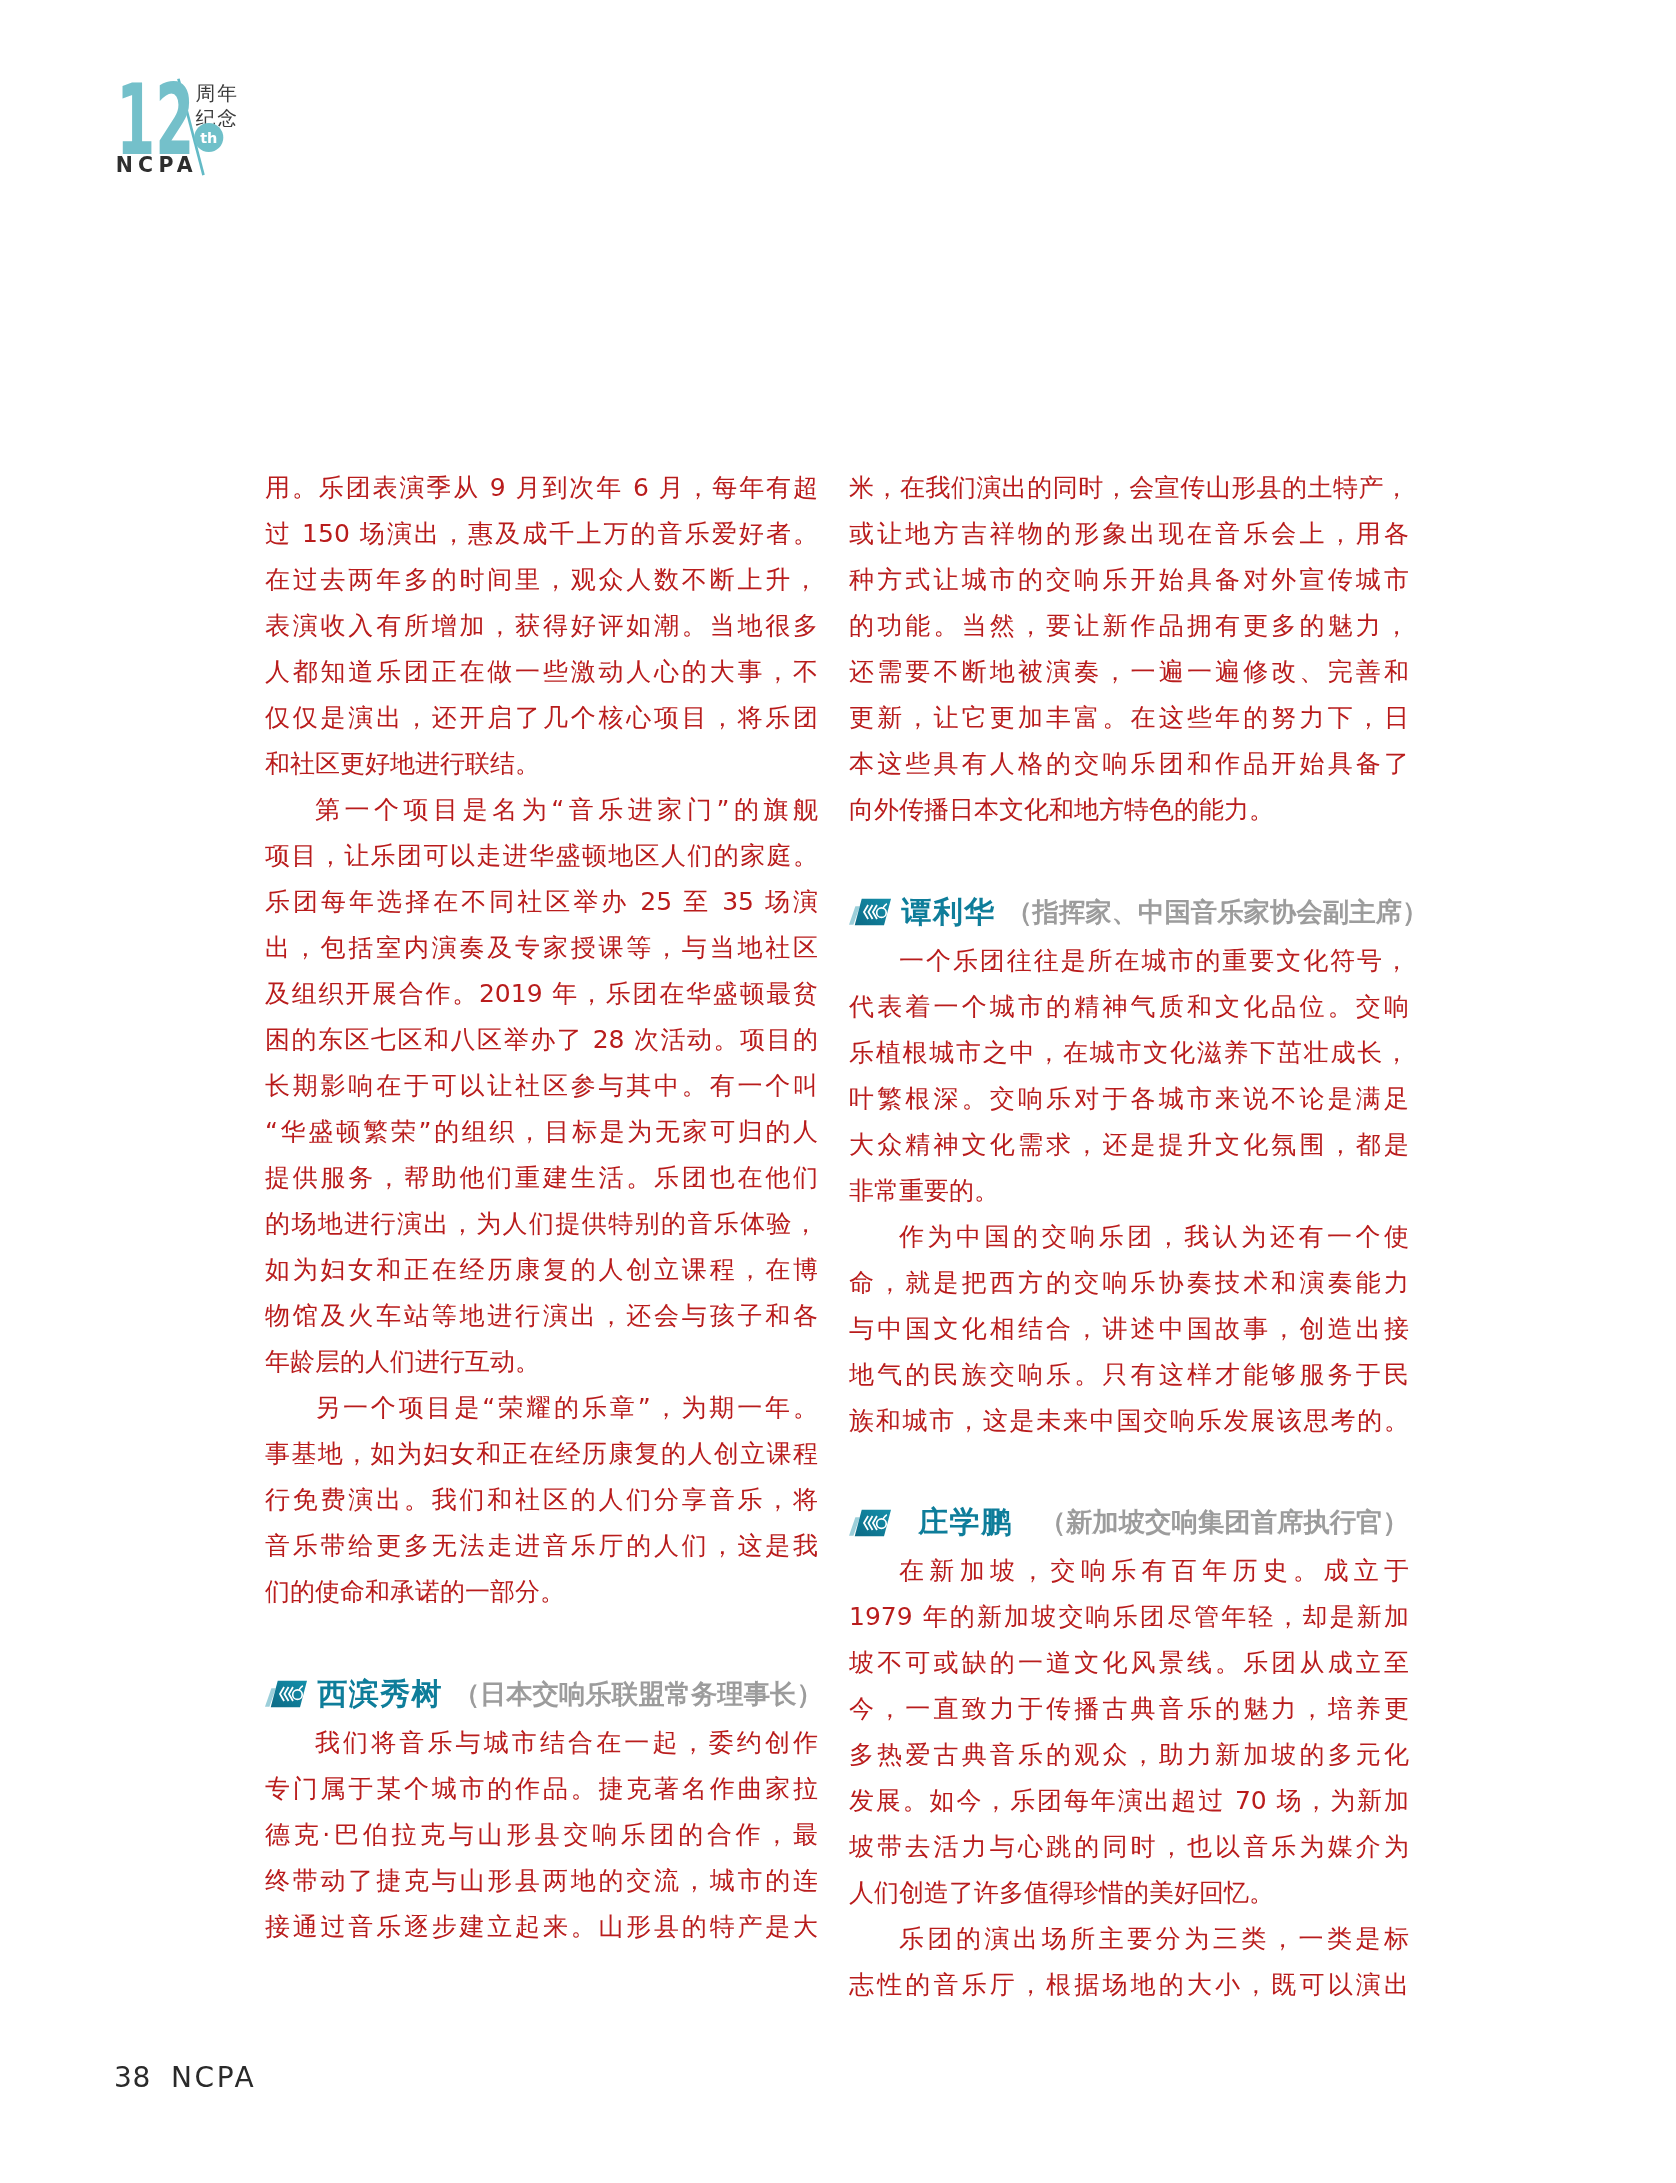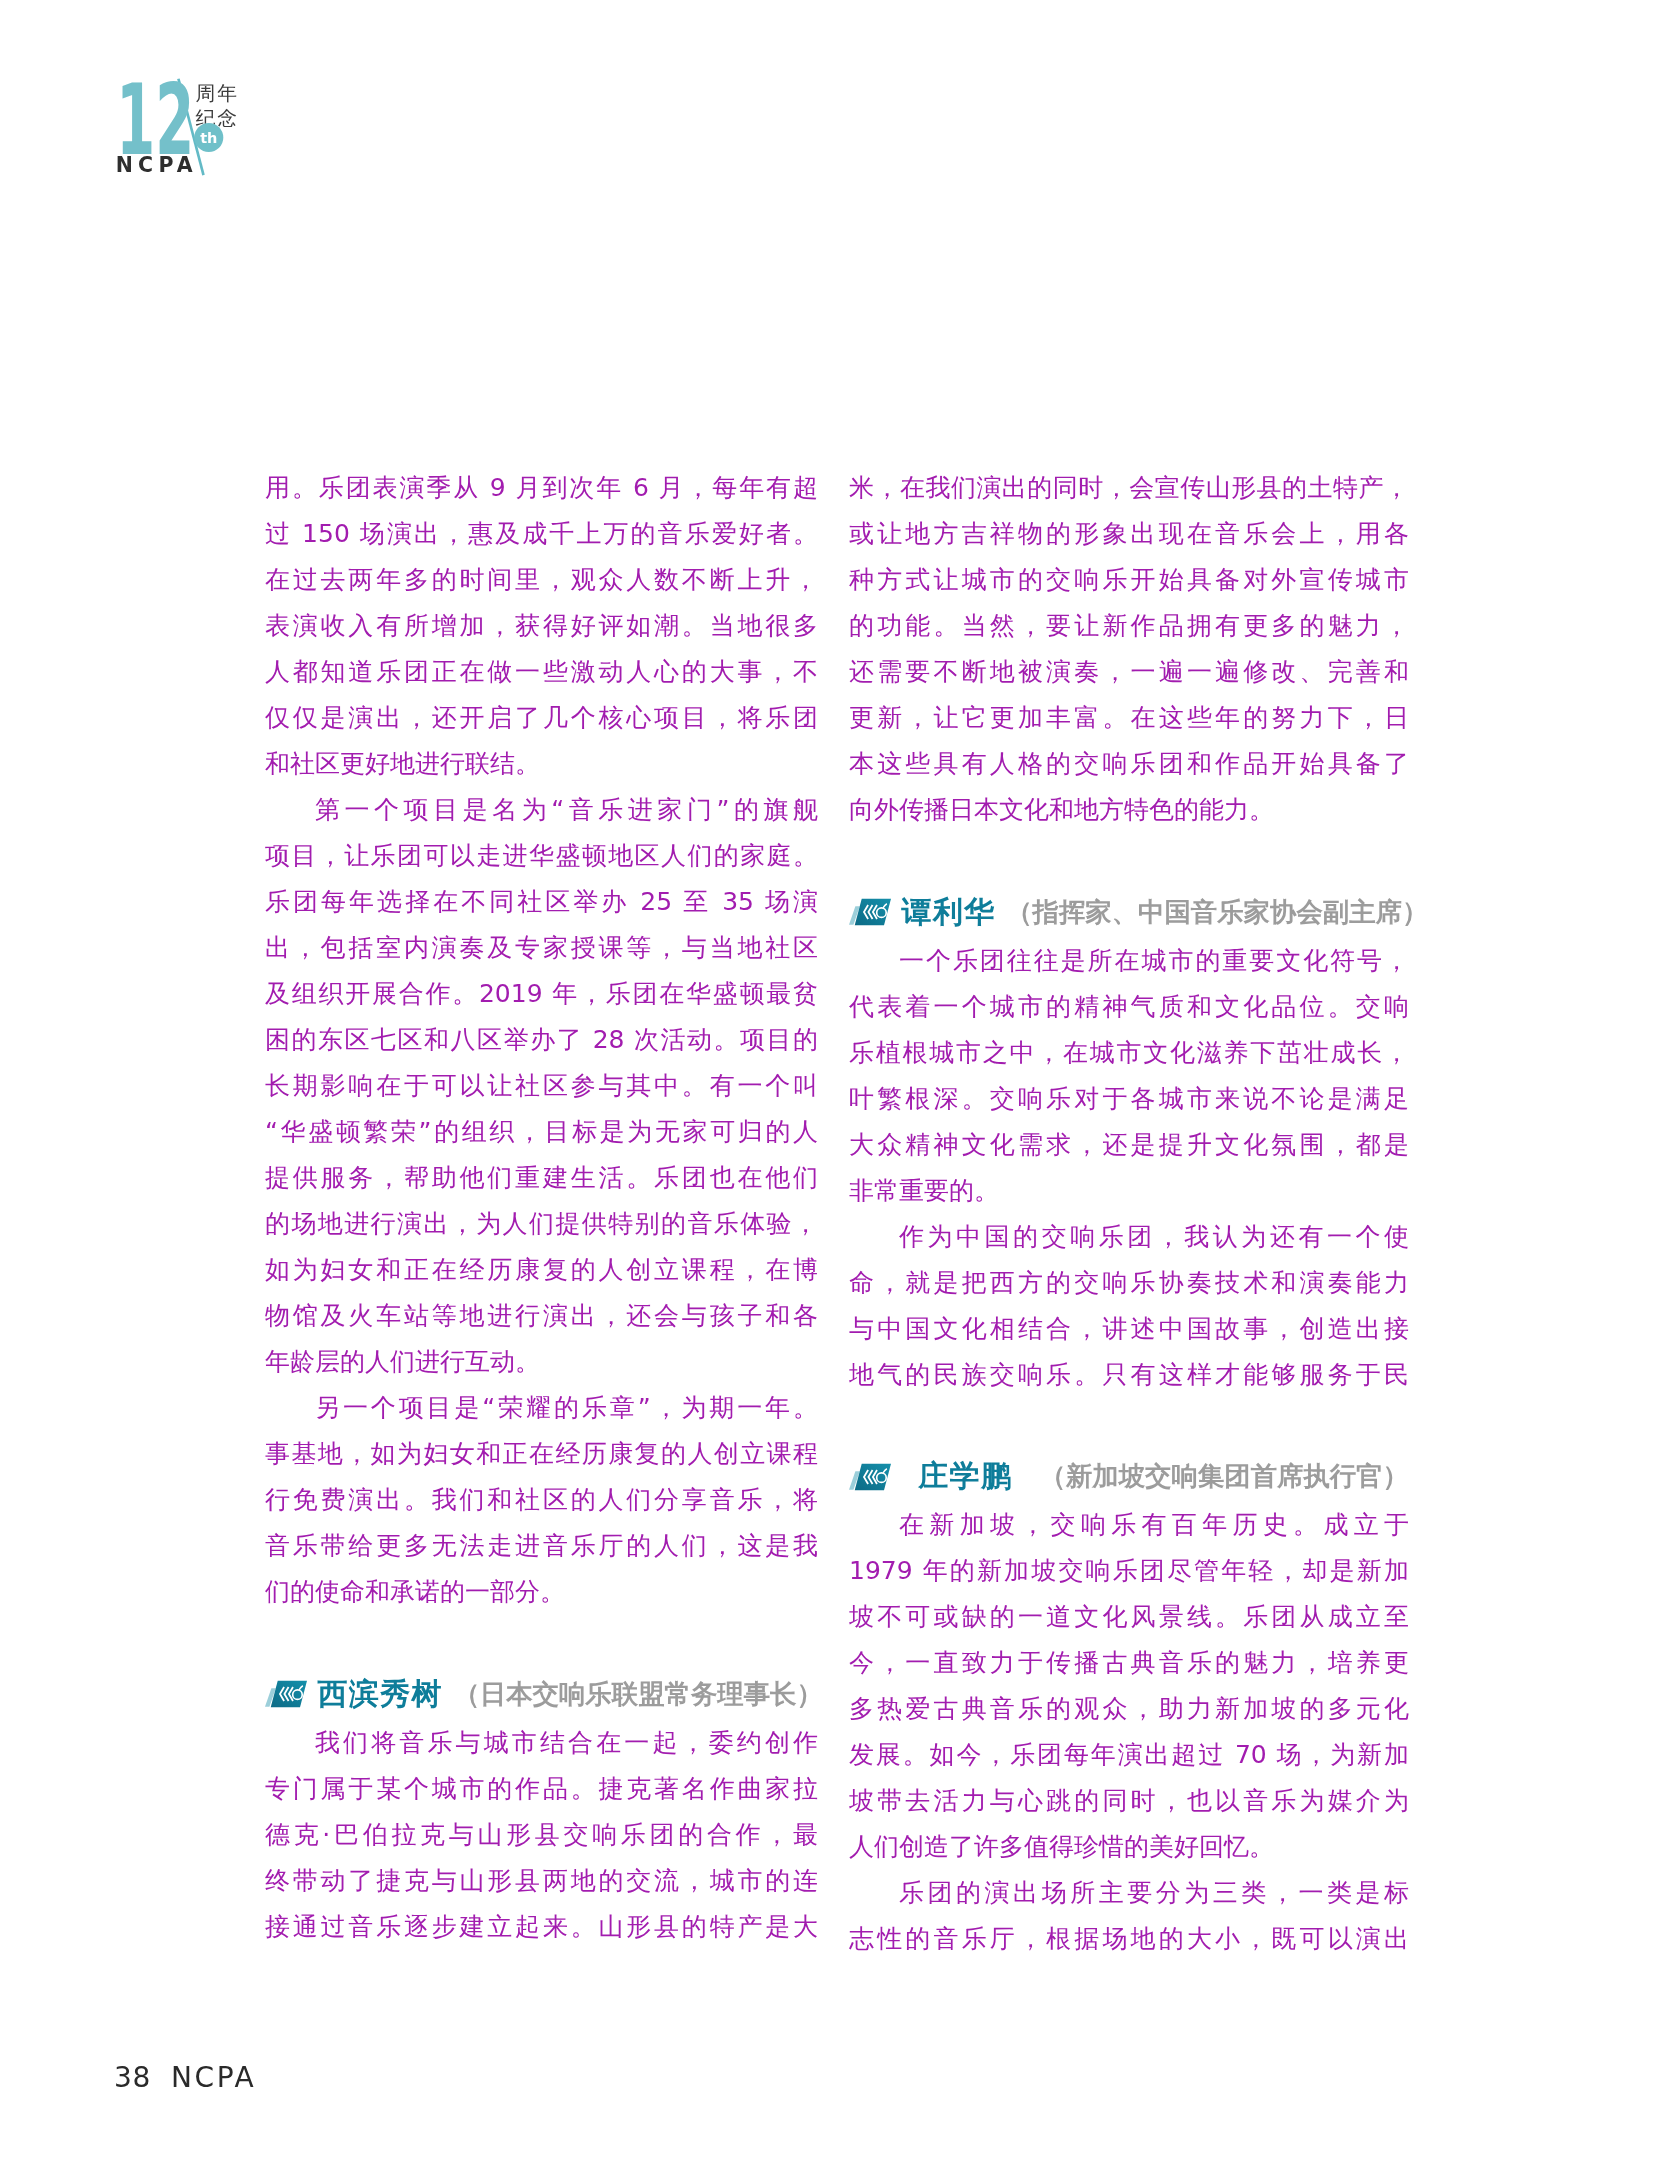--- a/index.html
+++ b/index.html
@@ -8,21 +8,21 @@
     font-family:"DejaVu Sans","Liberation Sans",sans-serif;
     overflow:hidden;
   }
   
   .logo{position:absolute;left:78px;top:55px;width:218px;height:165px;}
   
   .col{position:absolute;top:465px;}
   .col-left{left:265px;width:553px;}
   .col-right{left:849px;width:560px;}
   .line{
-    font-size:25px;line-height:46px;height:46px;color:#a21caf;
+    font-size:25px;line-height:46px;height:46px;color:#b91c1c;
     text-align:justify;letter-spacing:0;
   }
   .line.fill{text-align-last:justify;}
   .line.indent{text-indent:2em;}
   
   .sec{display:flex;align-items:center;gap:10.6px;height:34px;margin-top:62px;margin-bottom:8.6px;justify-content:space-between;}
   .sec-icon{width:42px;height:28px;flex:0 0 auto;display:block;}
   .sec-icon svg{display:block;width:42px;height:28px;}
   .sec-name{font-size:30px;font-weight:bold;color:#0e7d9a;letter-spacing:1.3px;white-space:nowrap;}
   .sec-role{font-size:26.4px;font-weight:bold;color:#9c9c9c;white-space:nowrap;}
@@ -131,20 +131,21 @@
     <div class="line indent fill">一个乐团往往是所在城市的重要文化符号，</div>
     <div class="line fill">代表着一个城市的精神气质和文化品位。交响</div>
     <div class="line fill">乐植根城市之中，在城市文化滋养下茁壮成长，</div>
     <div class="line fill">叶繁根深。交响乐对于各城市来说不论是满足</div>
     <div class="line fill">大众精神文化需求，还是提升文化氛围，都是</div>
     <div class="line">非常重要的。</div>
     <div class="line indent fill">作为中国的交响乐团，我认为还有一个使</div>
     <div class="line fill">命，就是把西方的交响乐协奏技术和演奏能力</div>
     <div class="line fill">与中国文化相结合，讲述中国故事，创造出接</div>
     <div class="line fill">地气的民族交响乐。只有这样才能够服务于民</div>
+    <div class="line fill">族和城市，这是未来中国交响乐发展该思考的。</div>
     <div class="sec">
       <span class="sec-icon">
     <svg viewBox="0 0 66 42" xmlns="http://www.w3.org/2000/svg">
       <defs>
         <linearGradient id="secIconGrad" x1="0" y1="1" x2="1" y2="0">
           <stop offset="0" stop-color="#0c6a85"></stop>
           <stop offset="1" stop-color="#1590ab"></stop>
         </linearGradient>
       </defs>
       <polygon points="0,41 10,12 17,12 7,41" fill="#9ccfda"></polygon>

